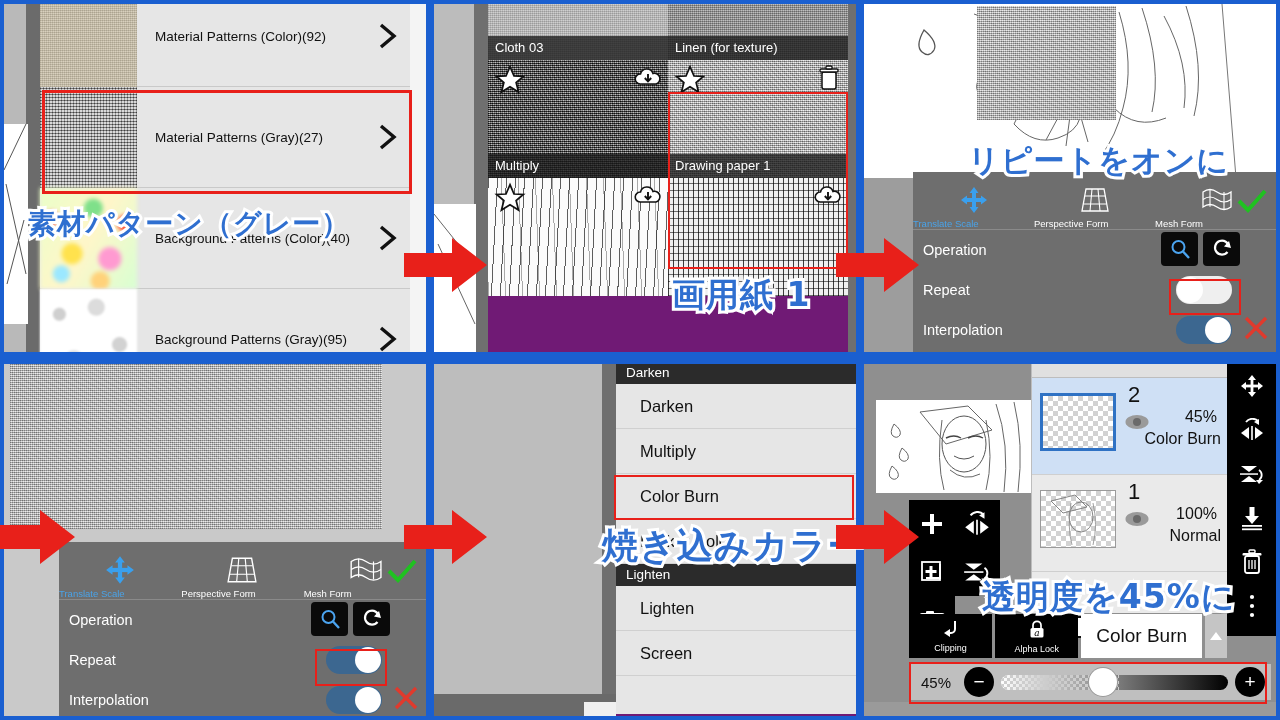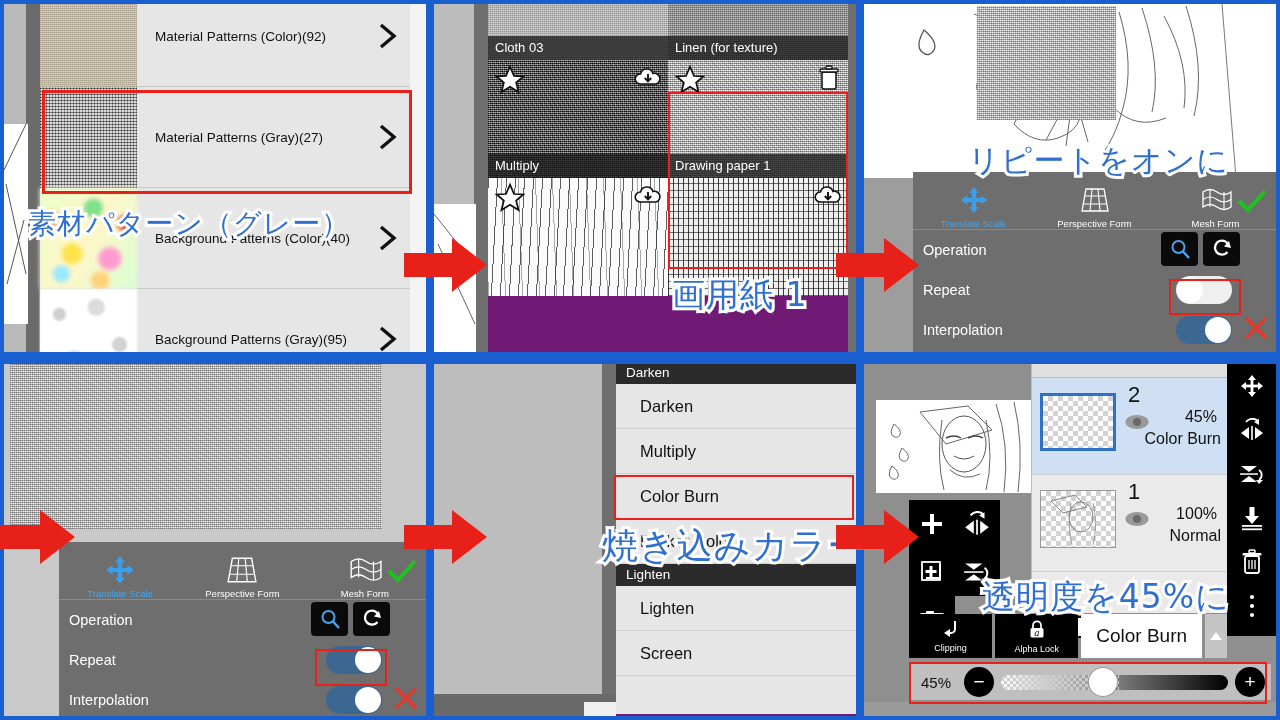--- a/index.html
+++ b/index.html
@@ -125,21 +125,21 @@
   .gcaption{ position:absolute; left:0; right:0; bottom:0; height:24px; background:rgba(25,25,25,.78);
              color:#fff; font-size:13px; line-height:24px; padding-left:7px; white-space:nowrap; }
   .gstar{ position:absolute; left:6px; top:4px; }
   .gdl{ position:absolute; right:5px; top:6px; }
   .gtrash{ position:absolute; right:7px; top:4px; }
 
   
   .tbar{ position:absolute; background:#6e6e6e; color:#fff; }
   .tbar-tools{ display:flex; align-items:flex-end; padding:8px 0 0 0; position:relative; height:58px;
                border-bottom:1px solid #8a8a8a; }
-  .ttool{ flex:1; text-align:center; }
+  .ttool{ flex:1; text-align:left; }
   .ttool .ic{ height:32px; display:flex; align-items:center; justify-content:center; }
   .ttool .lb{ font-size:9.5px; margin-top:2px; }
   .ttool.active .lb{ color:#4aa3e8; }
   .tcheck{ position:absolute; right:8px; top:16px; }
   .trow{ display:flex; align-items:center; height:40px; padding:0 10px; position:relative; }
   .trow .tlbl{ font-size:14.5px; color:#fff; }
   .opbtns{ position:absolute; right:36px; top:2px; display:flex; gap:5px; }
   .opbtn{ width:37px; height:34px; background:#0a0a0a; border-radius:4px; display:flex; align-items:center; justify-content:center; }
   .toggle{ position:absolute; width:56px; height:28px; border-radius:14px; }
   .toggle .knob{ position:absolute; top:1px; width:26px; height:26px; border-radius:50%; background:#fff; }
@@ -192,21 +192,21 @@
   .trackchk{ position:absolute; left:0; top:0; bottom:0; width:52%;
              background-image:linear-gradient(45deg,#cdcdcd 25%,transparent 25%,transparent 75%,#cdcdcd 75%),
                               linear-gradient(45deg,#cdcdcd 25%,transparent 25%,transparent 75%,#cdcdcd 75%);
              background-size:6px 6px; background-position:0 0,3px 3px; border-radius:8px 0 0 8px; }
   .knob2{ position:absolute; left:45%; top:50%; transform:translate(-50%,-50%);
           width:28px; height:28px; border-radius:50%; background:#fff; box-shadow:0 0 0 1px #999; }
 
   
   .redbox{ position:absolute; border:3px solid #e8201a; pointer-events:none; }
   .redbox.thin{ border-width:2px; }
-  .jp{ position:absolute; font-family:"DejaVu Sans", sans-serif; font-weight:normal; color:#2f6fd0;
+  .jp{ position:absolute; font-family:"DejaVu Sans", sans-serif; font-weight:bold; color:#2f6fd0;
        -webkit-text-stroke:6px #ffffff; paint-order:stroke fill; white-space:nowrap; letter-spacing:1px;text-align:center; }
   .arrow{ position:absolute; }
 
   .canvas-sketch{ position:absolute; background:#fff; }
 </style>
 </head>
 <body>
 
 <div id="stage">
 

